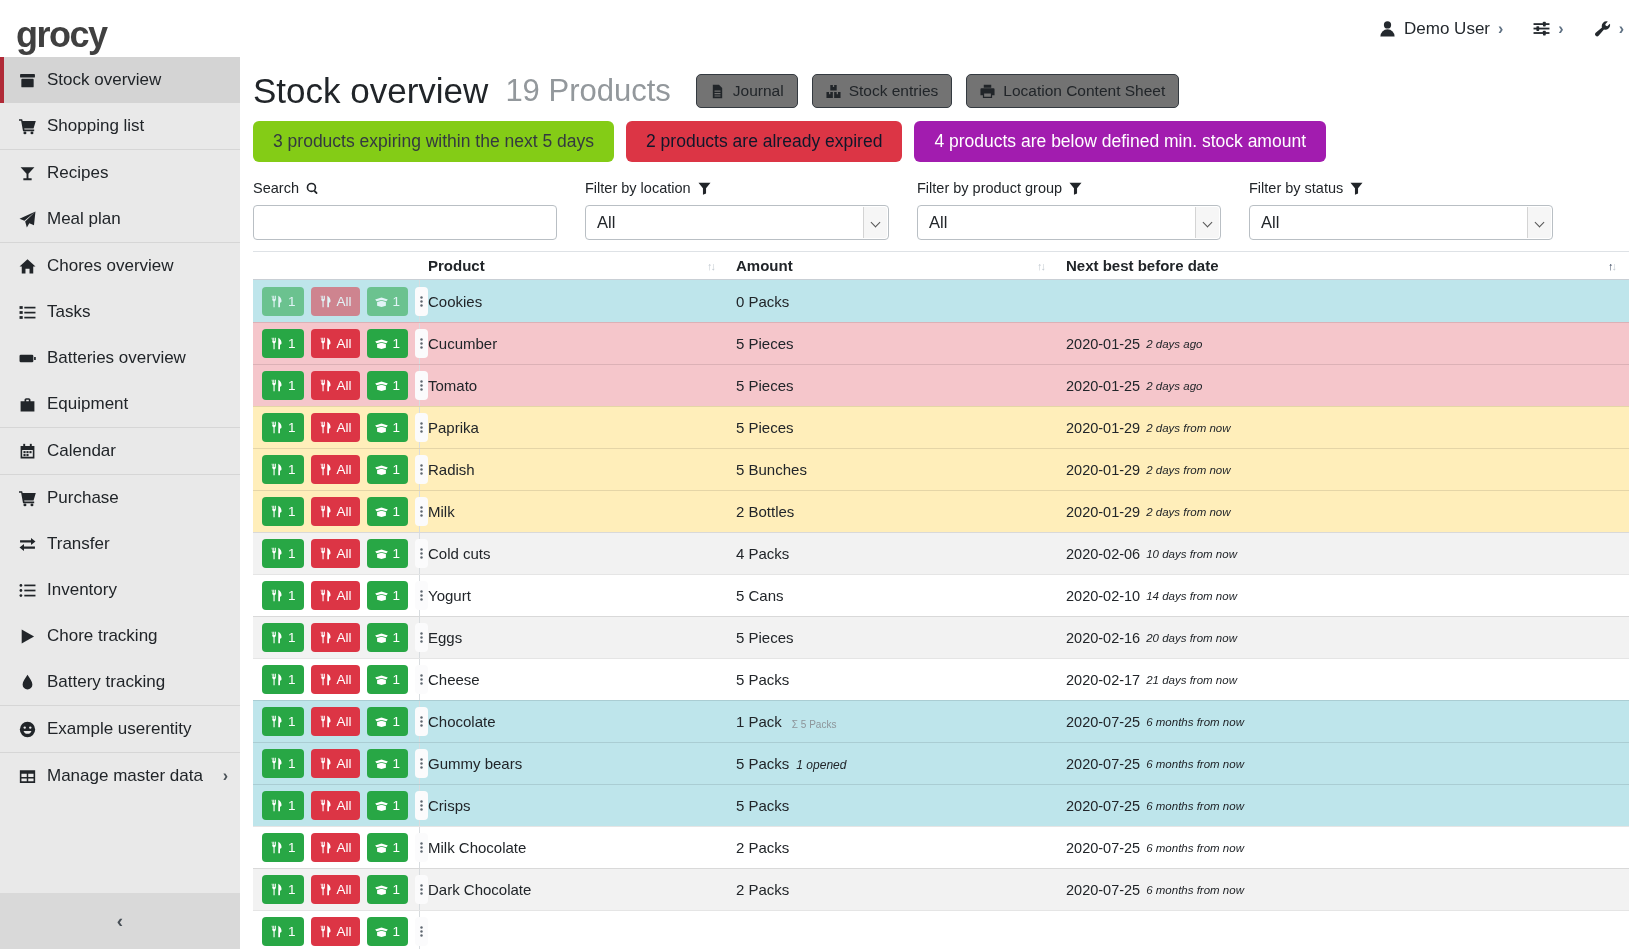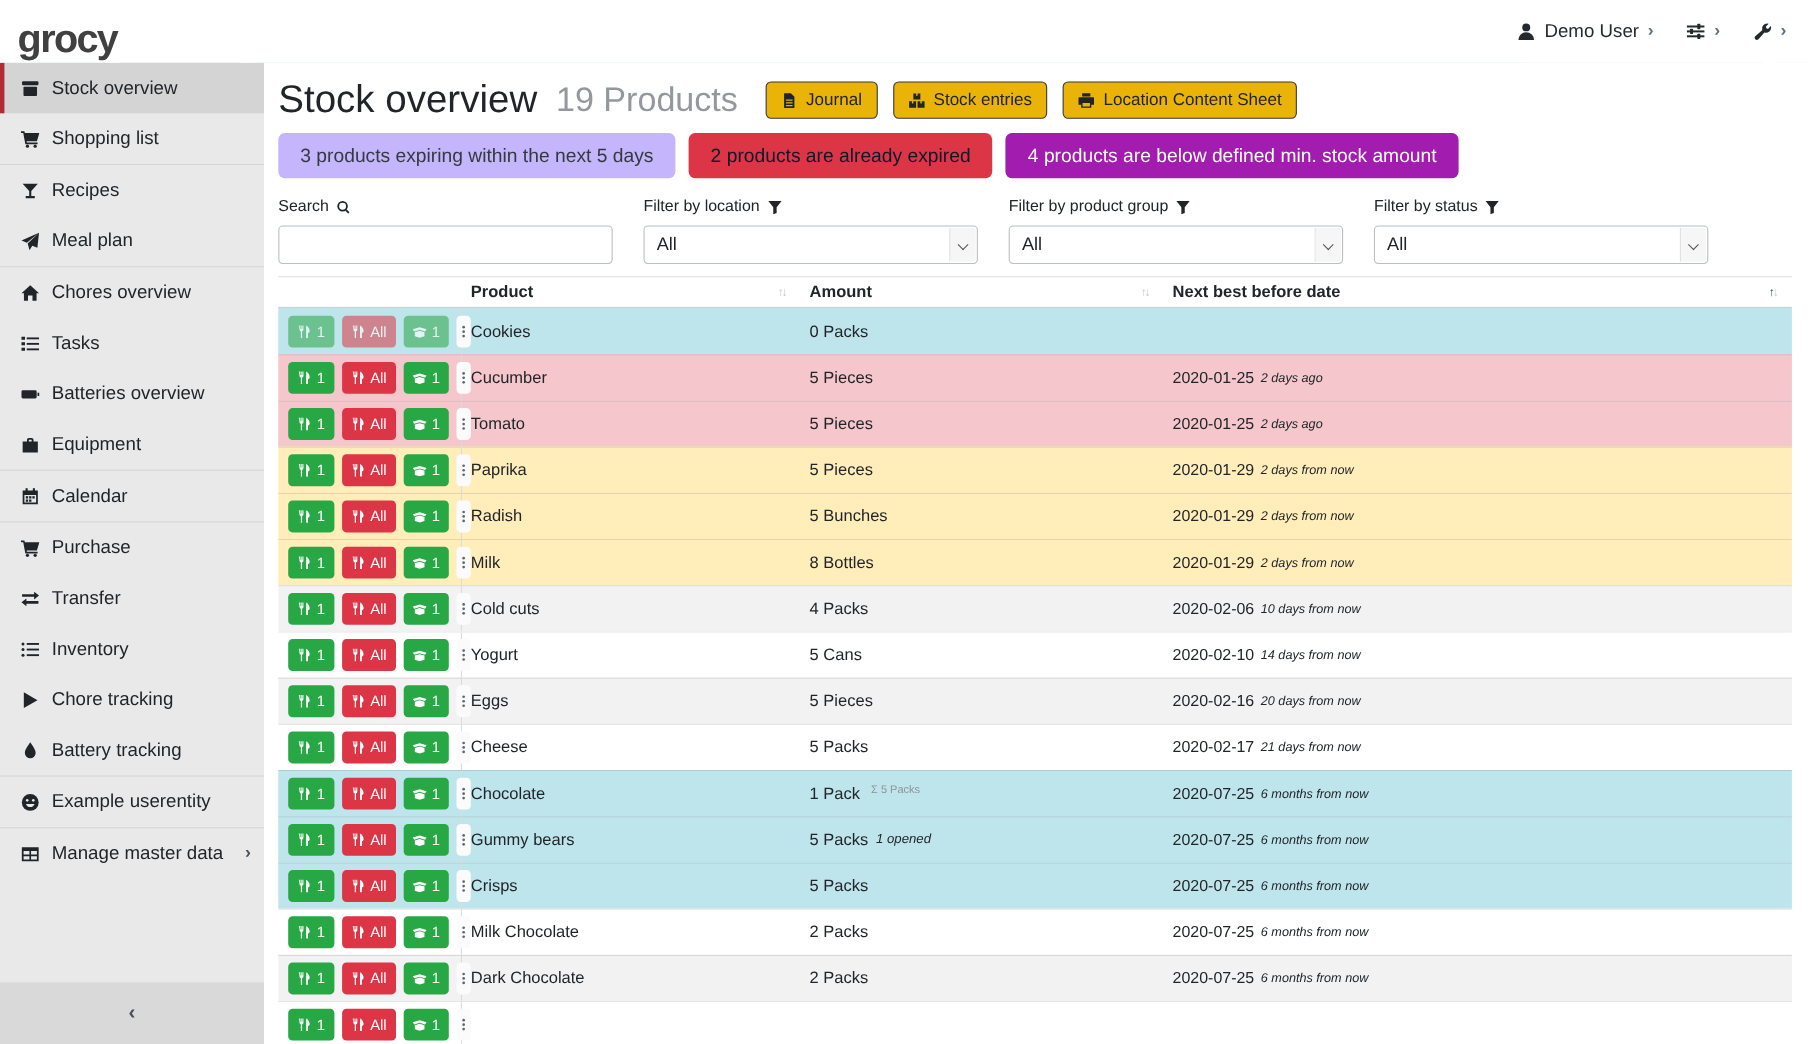--- a/index.html
+++ b/index.html
@@ -33,28 +33,28 @@
                     color:#495057; font-size:19px; font-weight:bold; cursor:pointer; }
 
   
   .main { position:fixed; top:57px; left:240px; right:0; bottom:0; background:#fff;
           padding:10px 15px 0 13px; overflow:hidden; }
 
   .title-row { display:flex; align-items:center; gap:17px; margin:4px 0 10px; }
   .page-title { font-size:35px; font-weight:500; color:#212529; }
   .page-subtitle { font-size:31px; font-weight:300; color:#93989c; }
   .toolbar { display:flex; gap:14px; margin-left:8px; }
-  .btn-outline { display:flex; align-items:center; gap:8px; background:#eab308; color:#212529;
+  .btn-outline { display:flex; align-items:center; gap:8px; background:#737373; color:#212529;
                  border:1px solid #343a40; border-radius:5px; padding:7px 13px;
                  font-size:15.5px; font-family:inherit; cursor:pointer; }
   .btn-outline .bicon svg { width:15px; height:15px; }
 
   .alerts { display:flex; gap:12px; margin:8px 0 18px; }
   .alert { padding:10px 20px; border-radius:6px; font-size:17.5px; }
-  .alert-warning { background:#c4b5fd; color:#343a40; }
+  .alert-warning { background:#84cc16; color:#343a40; }
   .alert-danger  { background:#dc3545; color:#0f172a; }
   .alert-info    { background:#a21caf; color:#fff; }
 
   .filters { display:grid; grid-template-columns:repeat(4,304px); column-gap:28px; margin-bottom:11px; }
   .filter-label { display:flex; align-items:center; gap:7px; font-size:14.5px; margin-bottom:9px; }
   .filter-label svg { width:13px; height:13px; }
   .text-input { width:100%; height:35px; border:1px solid #b9bfc4; border-radius:4px;
                 font-size:16px; padding:0 10px; font-family:inherit; }
   .select-wrap { position:relative; width:100%; height:35px; border:1px solid #b9bfc4;
                  border-radius:4px; background:#fff; display:flex; align-items:center;
@@ -89,21 +89,21 @@
             font-size:13.5px; font-family:inherit; }
   .btn-green { background:#28a745; }
   .btn-red   { background:#dc3545; }
   .btn-xs .bicon svg { width:13px; height:13px; }
   .btn-menu { width:25px; height:29px; border:none; border-radius:4px; background:#fbfbfc;
               color:#5f6770; display:flex; align-items:center; justify-content:center; cursor:pointer; }
   .btn-menu svg { width:13px; height:13px; }
   .row-disabled .btn-xs { opacity:.55; }
 
   .cell.product { padding-left:8px; }
-  .cell.amount { display:flex; align-items:flex-start; padding-left:8px; }
+  .cell.amount { display:flex; align-items:flex-end; padding-left:8px; }
   .amount-sum { color:#8d9499; font-size:10px; margin-left:10px; }
   .amount-note { font-style:italic; font-size:12px; margin-left:7px; }
   .cell.bbd { display:flex; align-items:center; padding-left:8px; font-size:14.5px; }
   .bbd-rel { font-style:italic; font-size:11.5px; margin-left:6px; }
 </style>
 </head>
 <body>
 
 <header class="navbar">
   <div class="logo">grocy</div>
@@ -720,21 +720,21 @@
                 <svg viewBox="0 0 16 16">
                   <circle cx="8" cy="3" r="1.5"></circle>
                   <circle cx="8" cy="8" r="1.5"></circle>
                   <circle cx="8" cy="13" r="1.5"></circle>
                 </svg>
               </span>
       </button>
     </div>
     <div class="cell product">Milk</div>
     <div class="cell amount">
-      <span>8 Bottles</span>
+      <span>2 Bottles</span>
 
     </div>
     <div class="cell bbd">
       <span>2020-01-29</span>
       <span class="bbd-rel">2 days from now</span>
     </div>
   </div>
         <div class="trow row-odd">
     <div class="cell actions">
       <button class="btn-xs btn-green">

